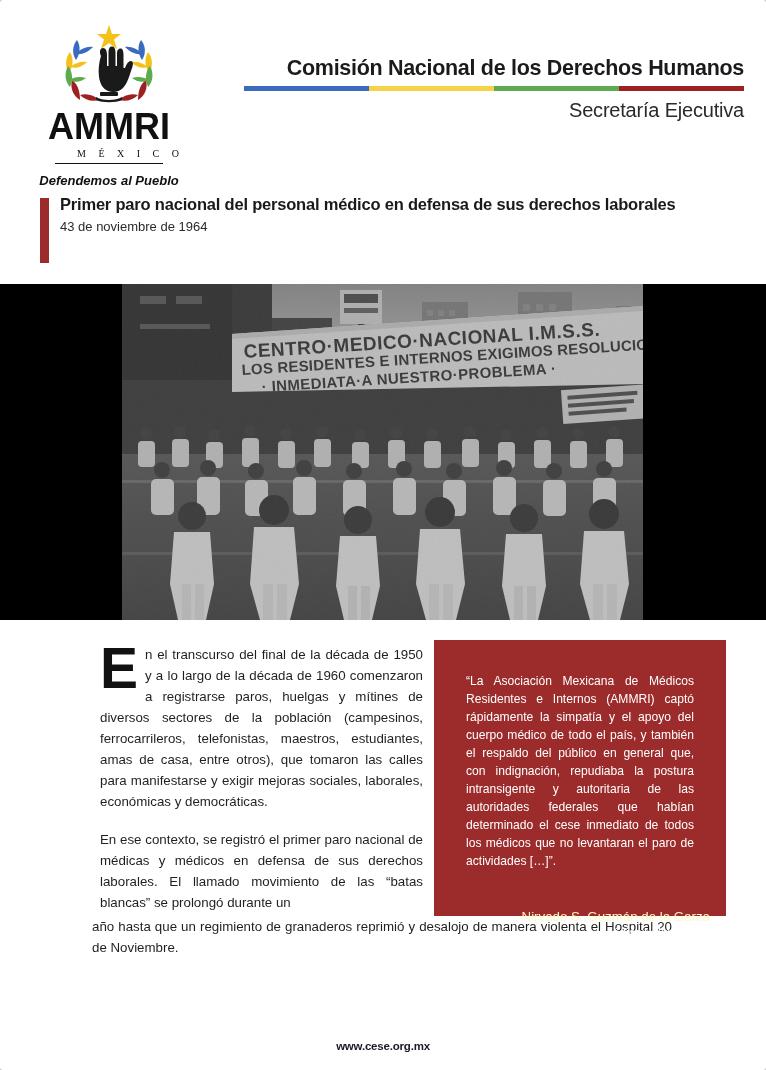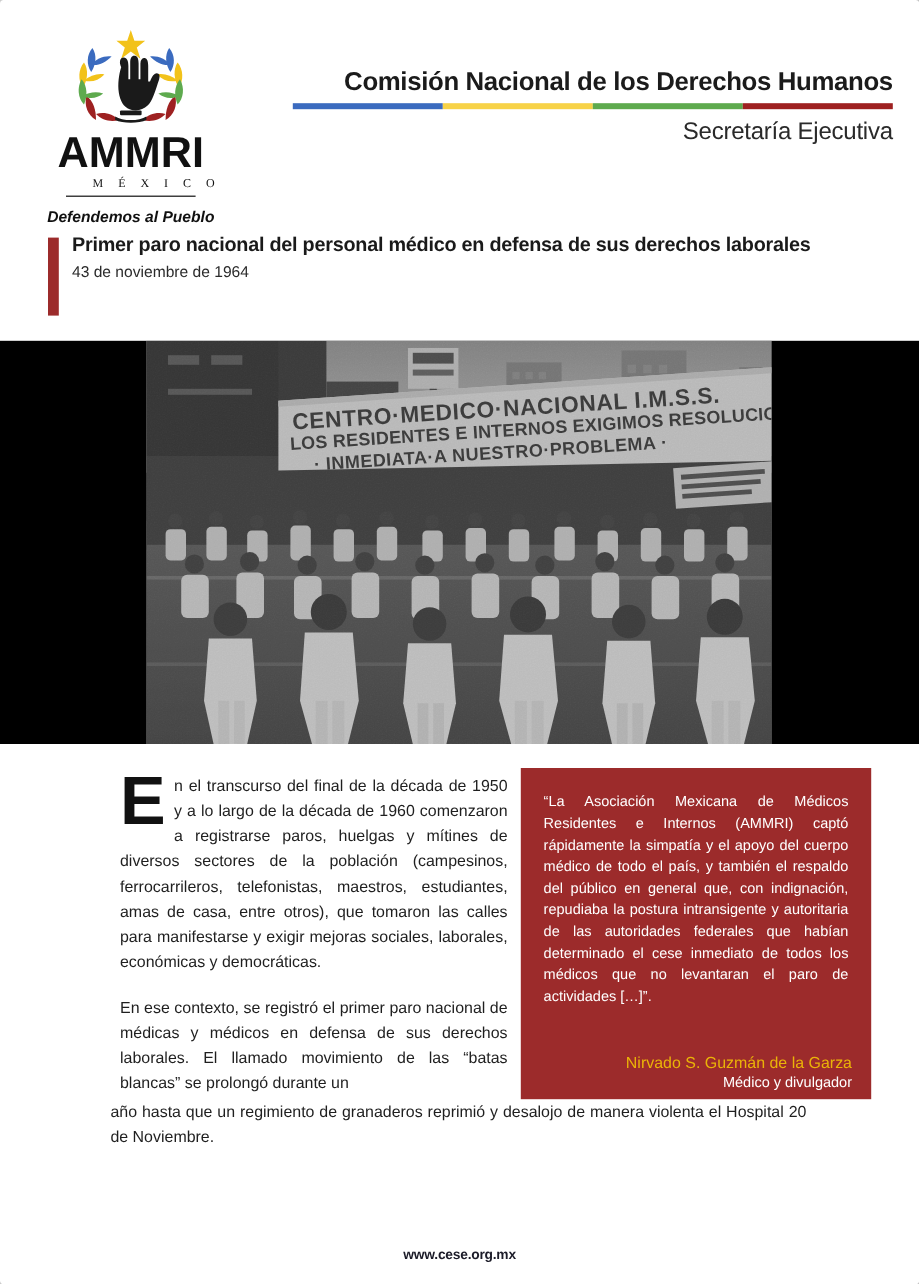--- a/index.html
+++ b/index.html
@@ -217,31 +217,31 @@
     background: #9c2b2b;
     box-sizing: border-box;
     padding: 16px 16px 14px 16px;
   }
   .quote-text {
     font-family: "Liberation Sans", sans-serif;
     font-size: 12.1px;
     line-height: 18px;
     color: #ffffff;
     text-align: justify;
-    margin: 3px;
+    margin: 16px;
   }
   .quote-attrib {
     margin-top: 20px;
     text-align: right;
   }
   .quote-author {
     font-family: "Liberation Sans", sans-serif;
     font-size: 13.3px;
     line-height: 17px;
-    color: #eab308;
+    color: #fef9c3;
     margin-top: 38px;
   }
   .quote-role {
     font-family: "Liberation Sans", sans-serif;
     font-size: 12.1px;
     line-height: 16px;
     color: #ffffff;
   }
   .quote-source {
     font-family: "Liberation Sans", sans-serif;

